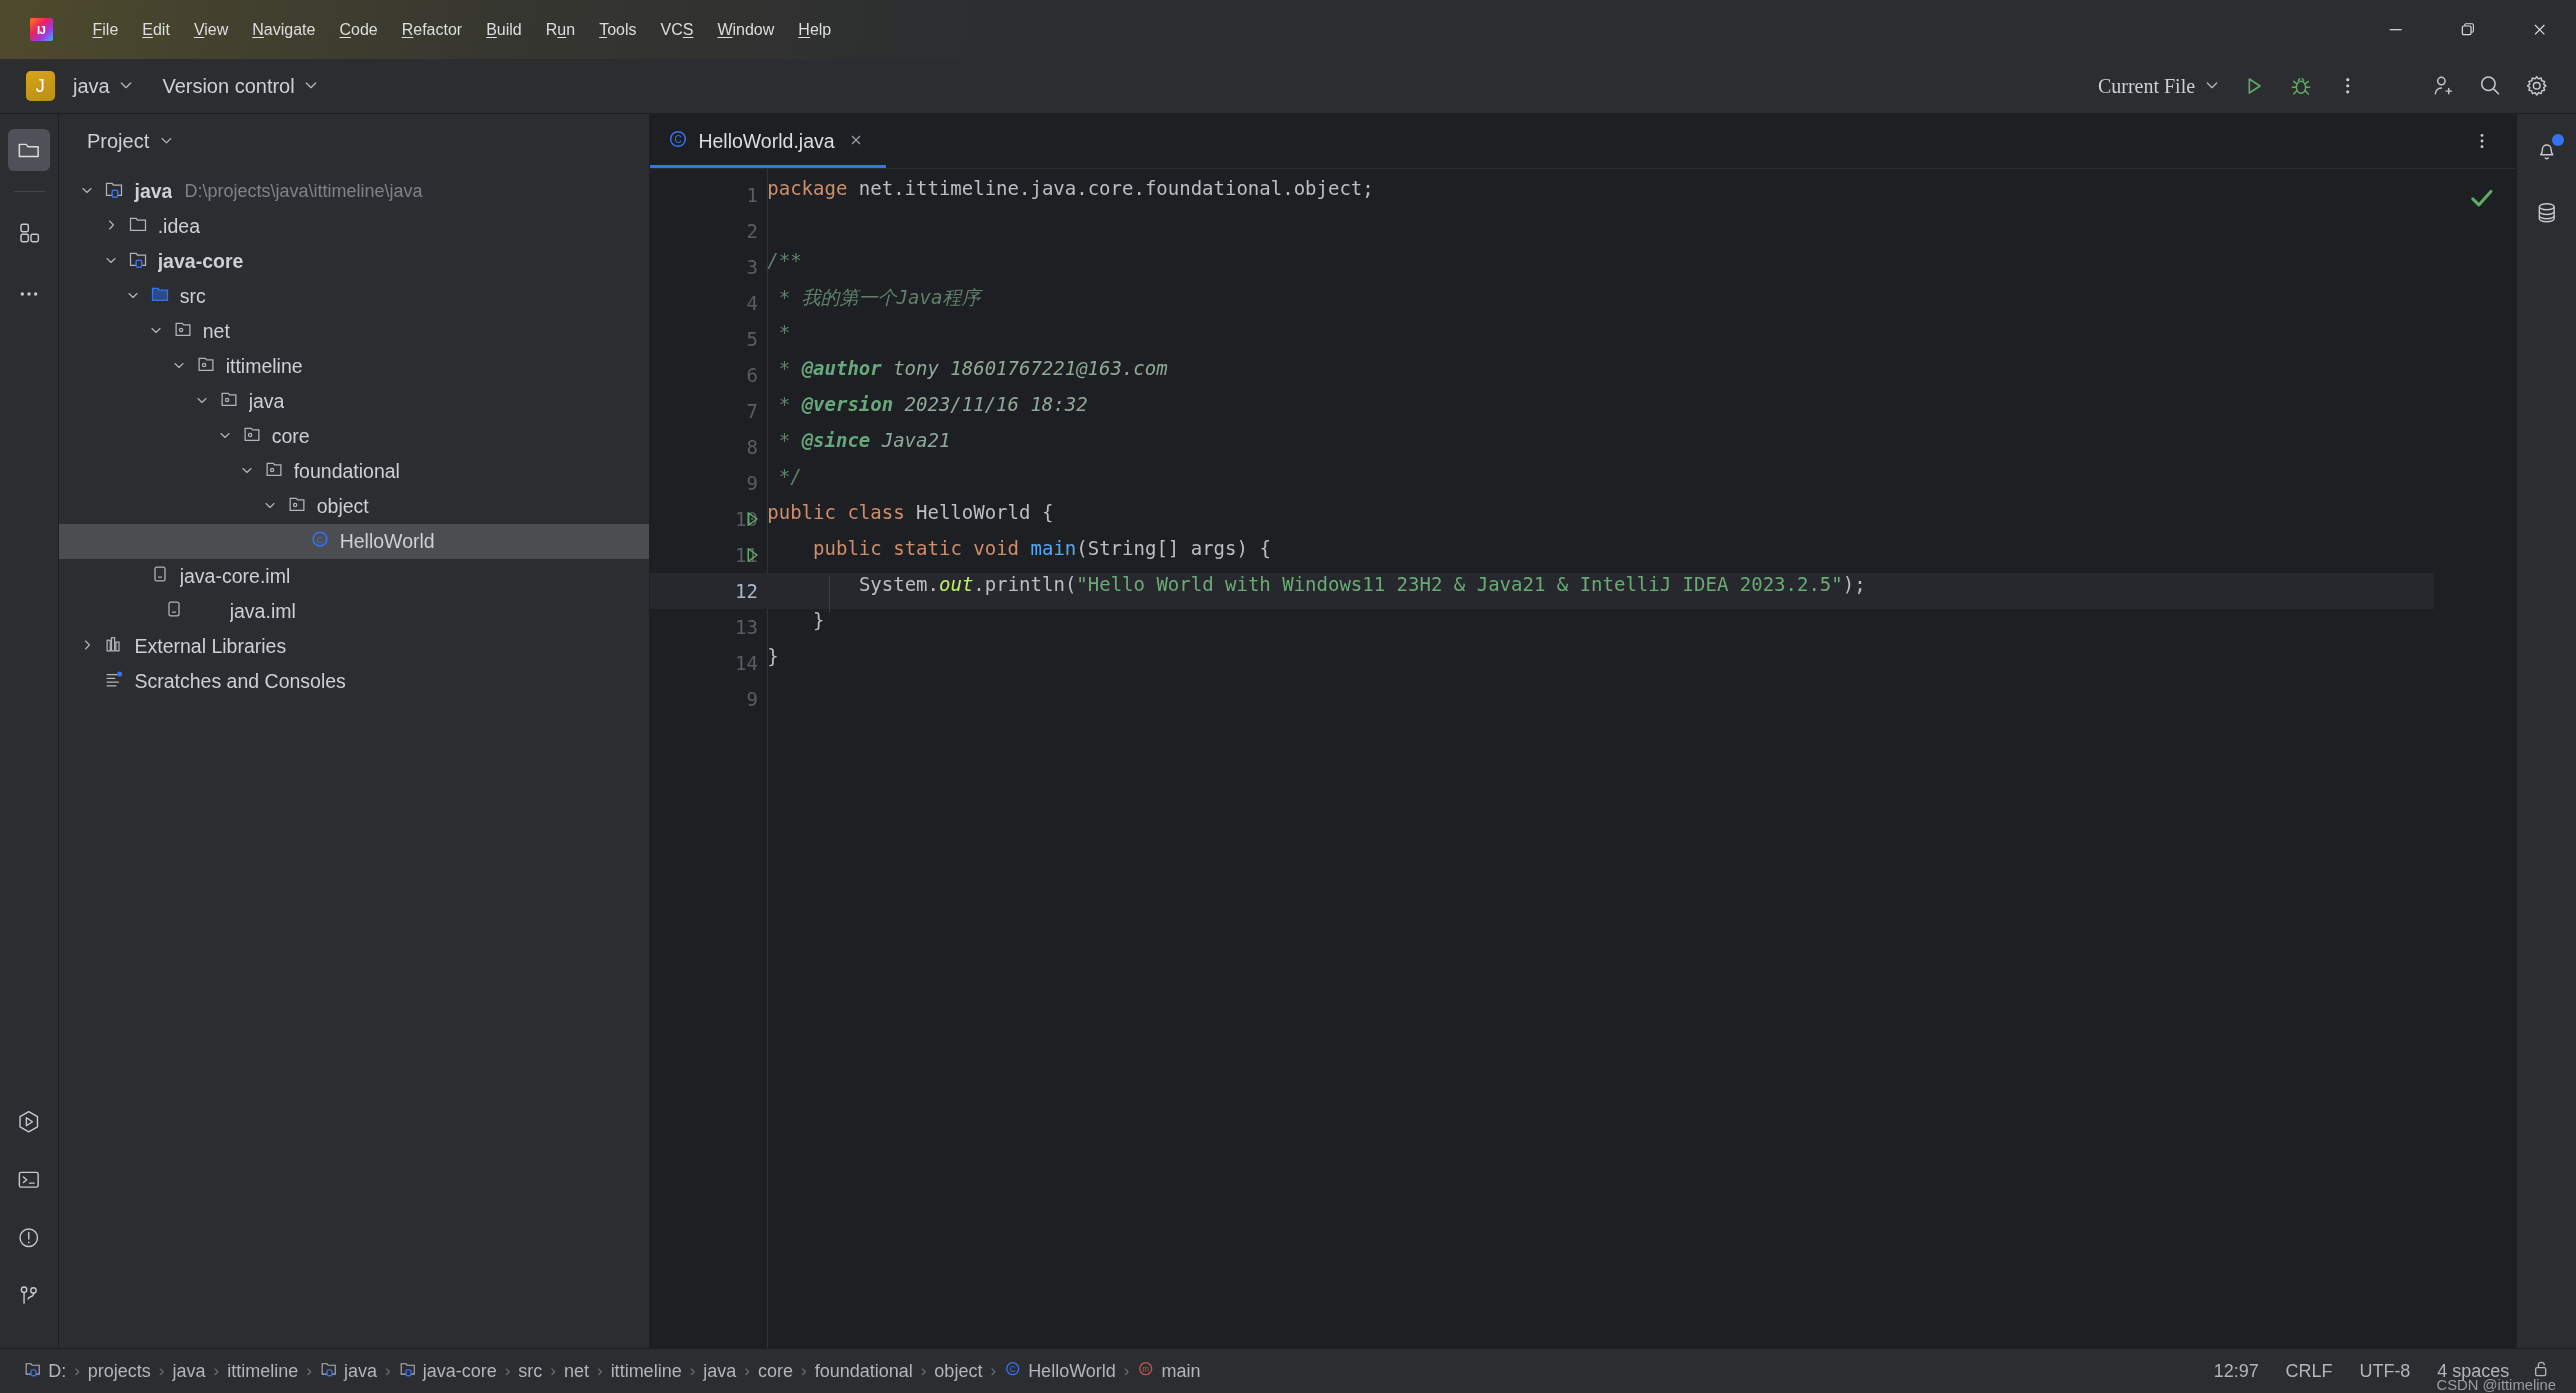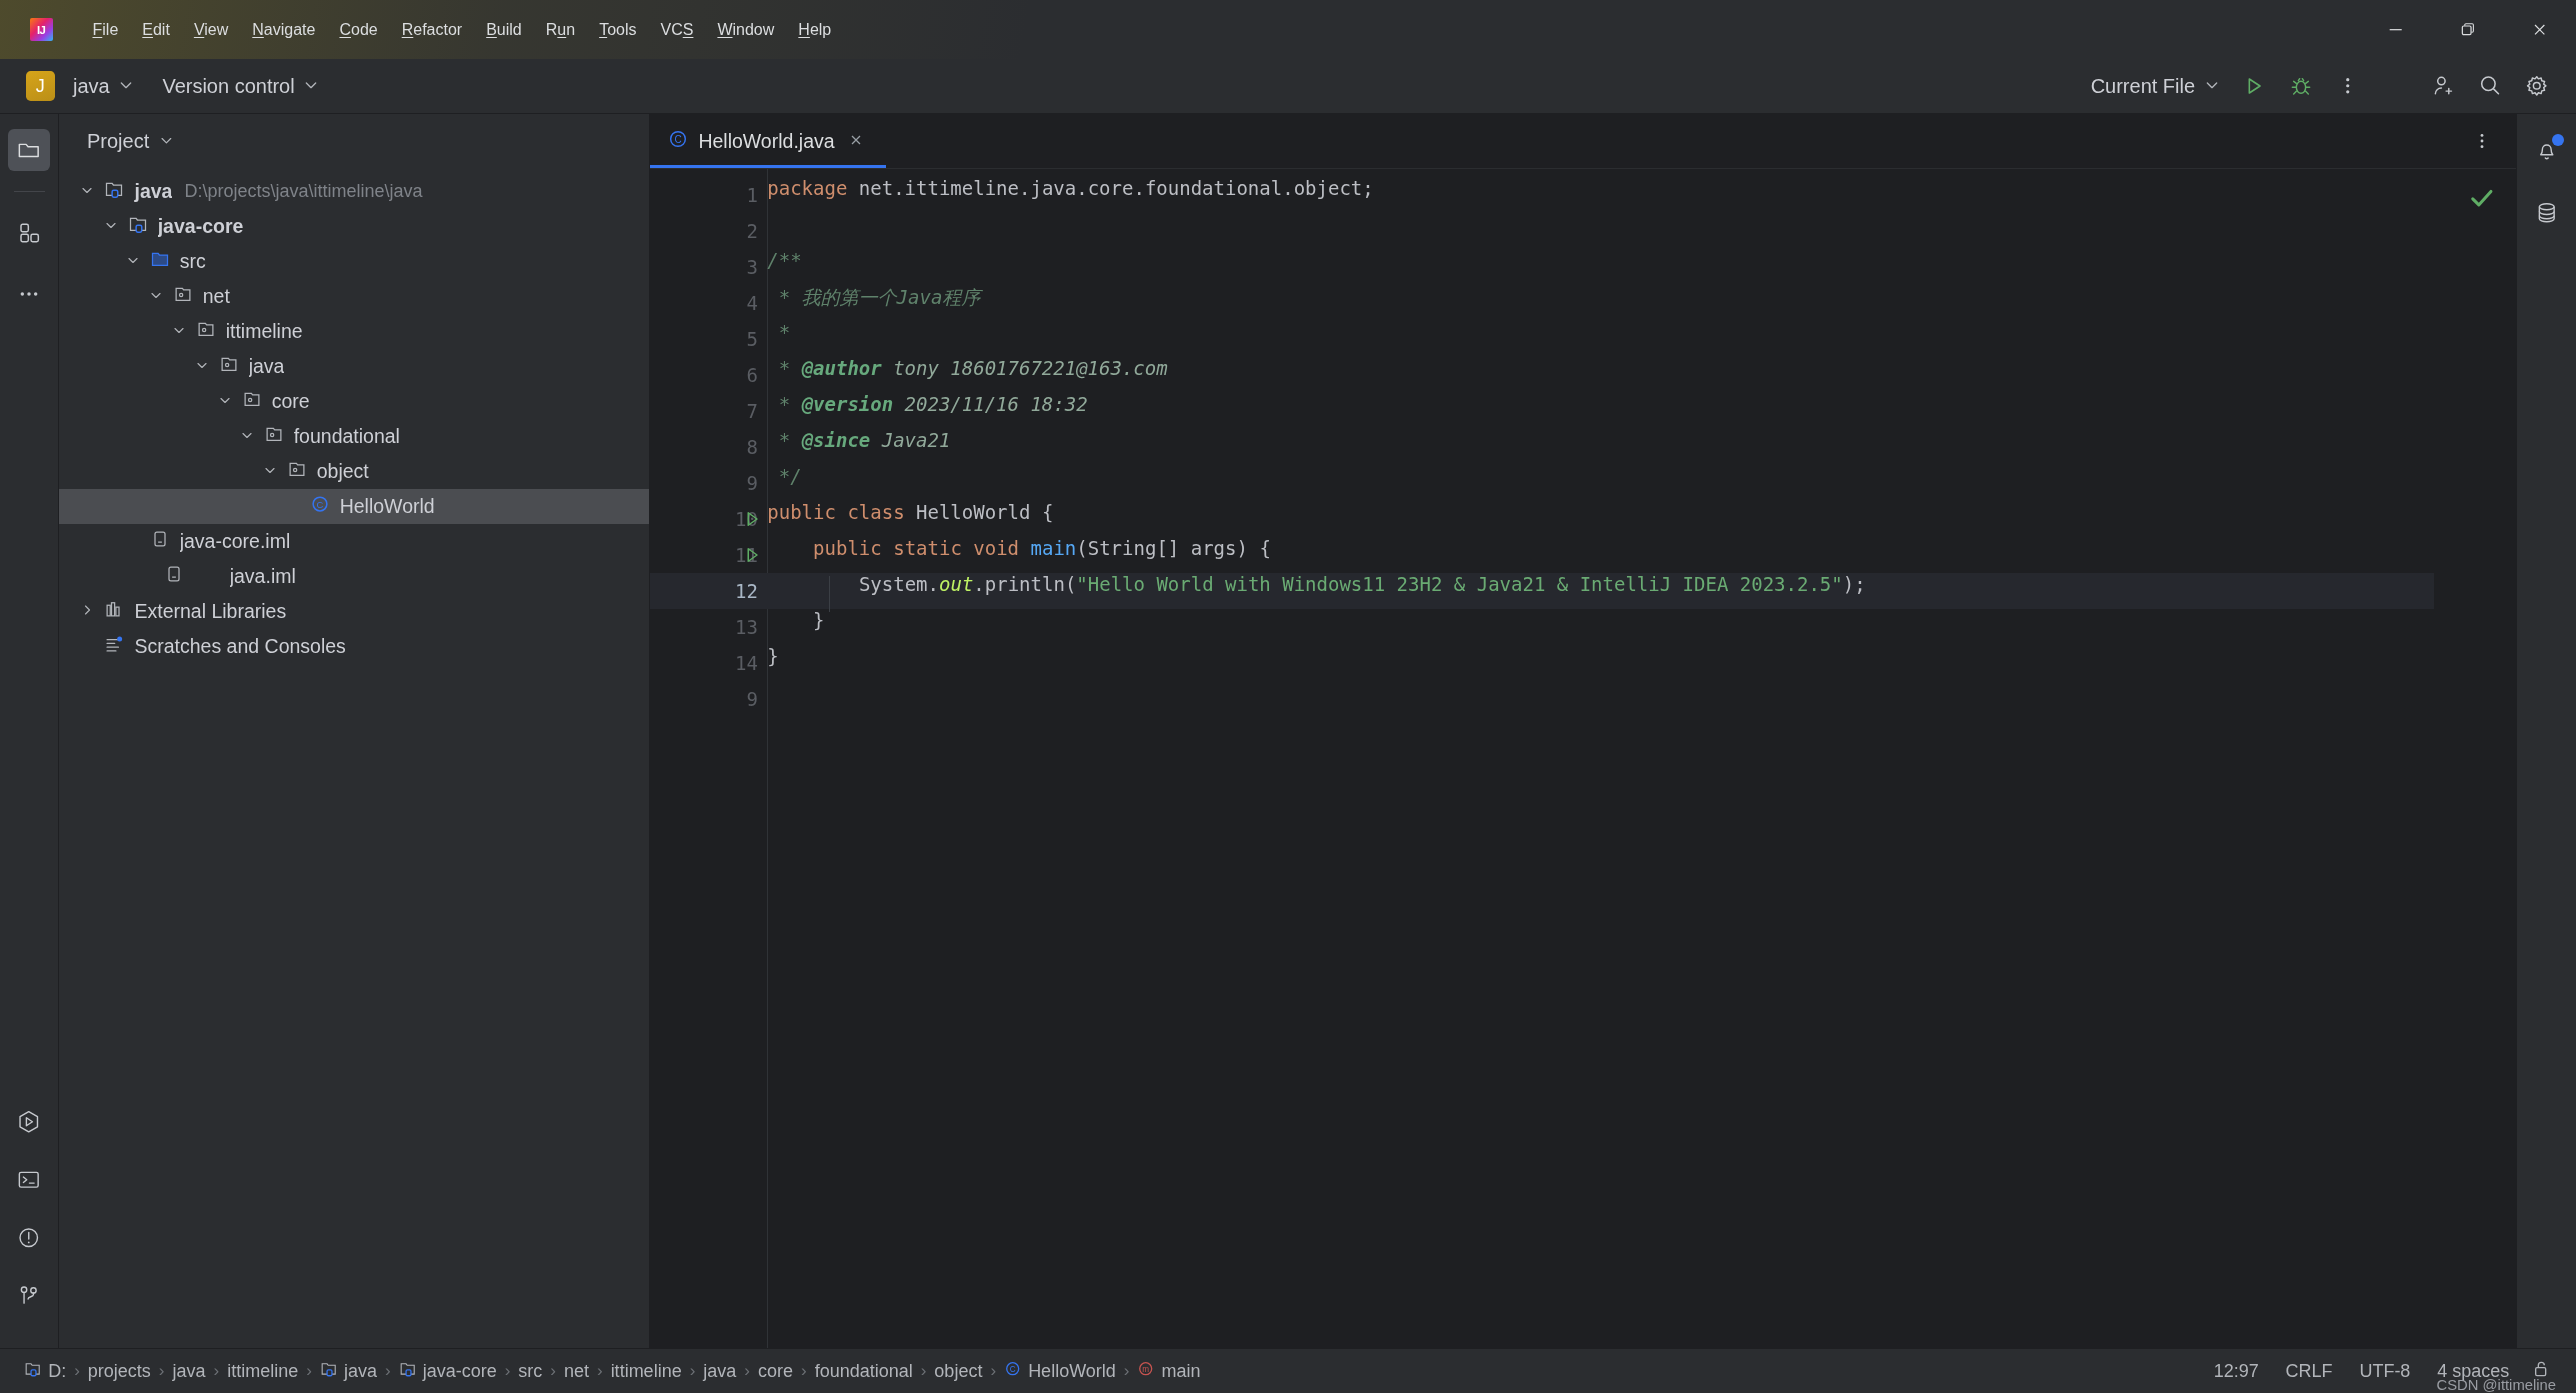--- a/index.html
+++ b/index.html
@@ -47,21 +47,21 @@
     width: 29.5px; height: 29.5px; border-radius: 4.7px; margin-left: 25.5px;
     background: linear-gradient(160deg,#d6a41a,#bb8f17); color: #fff;
     display: flex; align-items: center; justify-content: center;
     font-size: 18px; flex: none;
   }
   .tb-chip {
     display: flex; align-items: center; gap: 8.7px; color: #ced0d6;
     font-size: 20px; padding: 5.4px 10px; border-radius: 3.4px; margin-left: 8px; white-space: nowrap;
   }
   .chev { display:inline-block; }
-  .tb-right { margin-left: auto; display: flex; align-items: center; padding-right: 17.4px; gap: 2.7px; }
+  .tb-right { margin-left: auto; display: flex; align-items: center; padding-right: 17.4px; gap: 2.7px; font-family: Liberation Serif, serif; }
   .tb-btn {
     width: 44px; height: 44px; display: flex; align-items: center; justify-content: center; border-radius: 4px;
   }
 
   
   .body { flex: 1; display: flex; min-height: 0; background: #1e1f22; }
 
   
   .rail {
     width: 59px; background: #2b2d30; display: flex; flex-direction: column;
@@ -354,20 +354,33 @@
                 </svg></span>
             </span>
             <span class="ticon">
               <span><svg width="20" height="20" viewBox="0 0 32 32">
                   <path d="M4 7h9l2 2.6h13V26H4z" fill="none" stroke="#b2b5ba" stroke-width="2"></path>
                   <rect x="13" y="18" width="9" height="11" rx="2.5" fill="#2b2d30" stroke="#3574f0" stroke-width="2.4"></rect>
                 </svg></span>
             </span>
             <span class="tlabel bold">java</span>
             <span class="tsub">D:\projects\java\ittimeline\java</span>
+          </div>
+          <div class="tnode" style="padding-left: 38px;">
+            <span class="arrow">
+              <span><svg width="16" height="16" viewBox="0 0 32 32">
+                  <path d="M13 8l8 8-8 8" stroke="#b2b5ba" stroke-width="2.3" fill="none" stroke-linecap="round" stroke-linejoin="round"></path>
+                </svg></span>
+            </span>
+            <span class="ticon">
+              <span><svg width="20" height="20" viewBox="0 0 32 32">
+                  <path d="M4 7h9l2 2.6h13V26H4z" fill="none" stroke="#b2b5ba" stroke-width="2"></path>
+                </svg></span>
+            </span>
+            <span class="tlabel">.idea</span>
           </div>
           <div class="tnode" style="padding-left: 38px;">
             <span class="arrow">
               <span><svg width="16" height="16" viewBox="0 0 32 32">
                   <path d="M8 13l8 8 8-8" stroke="#b2b5ba" stroke-width="2.3" fill="none" stroke-linecap="round" stroke-linejoin="round"></path>
                 </svg></span>
             </span>
             <span class="ticon">
               <span><svg width="20" height="20" viewBox="0 0 32 32">
                   <path d="M4 7h9l2 2.6h13V26H4z" fill="none" stroke="#b2b5ba" stroke-width="2"></path>

